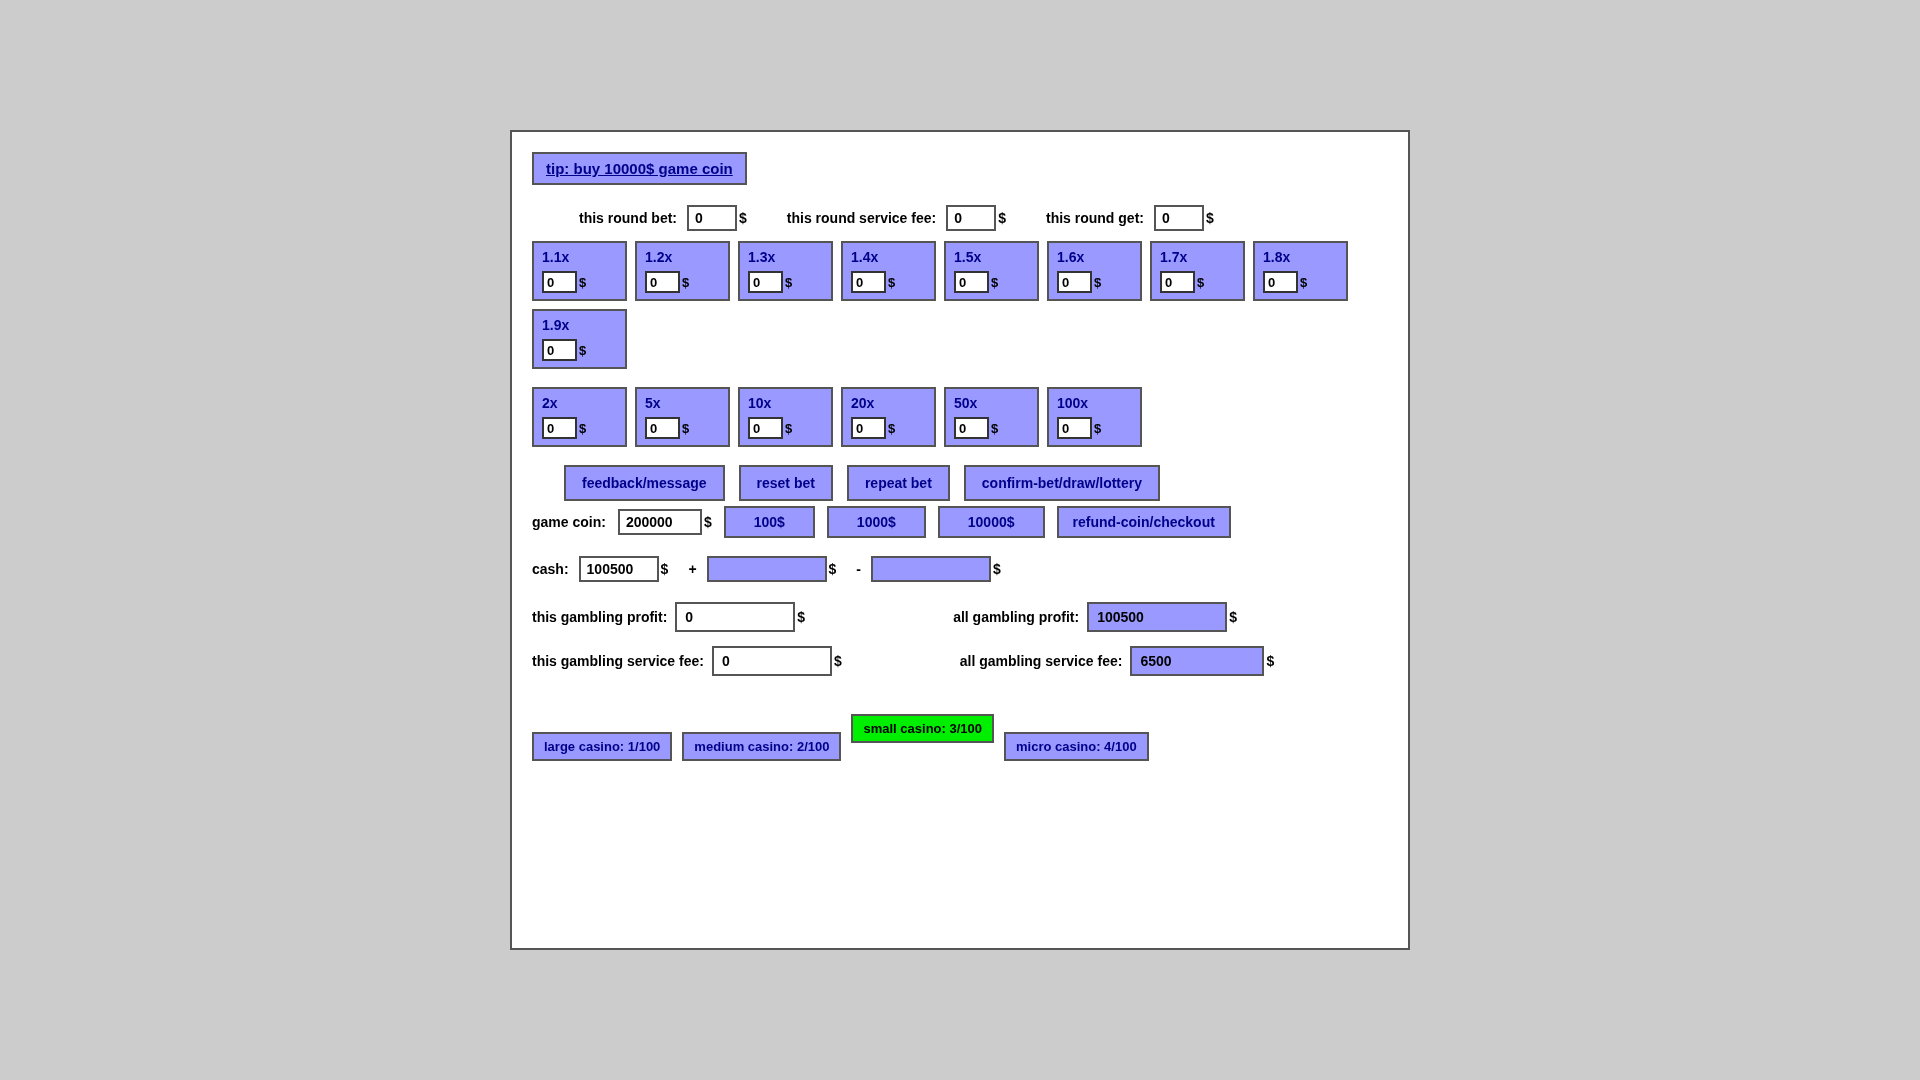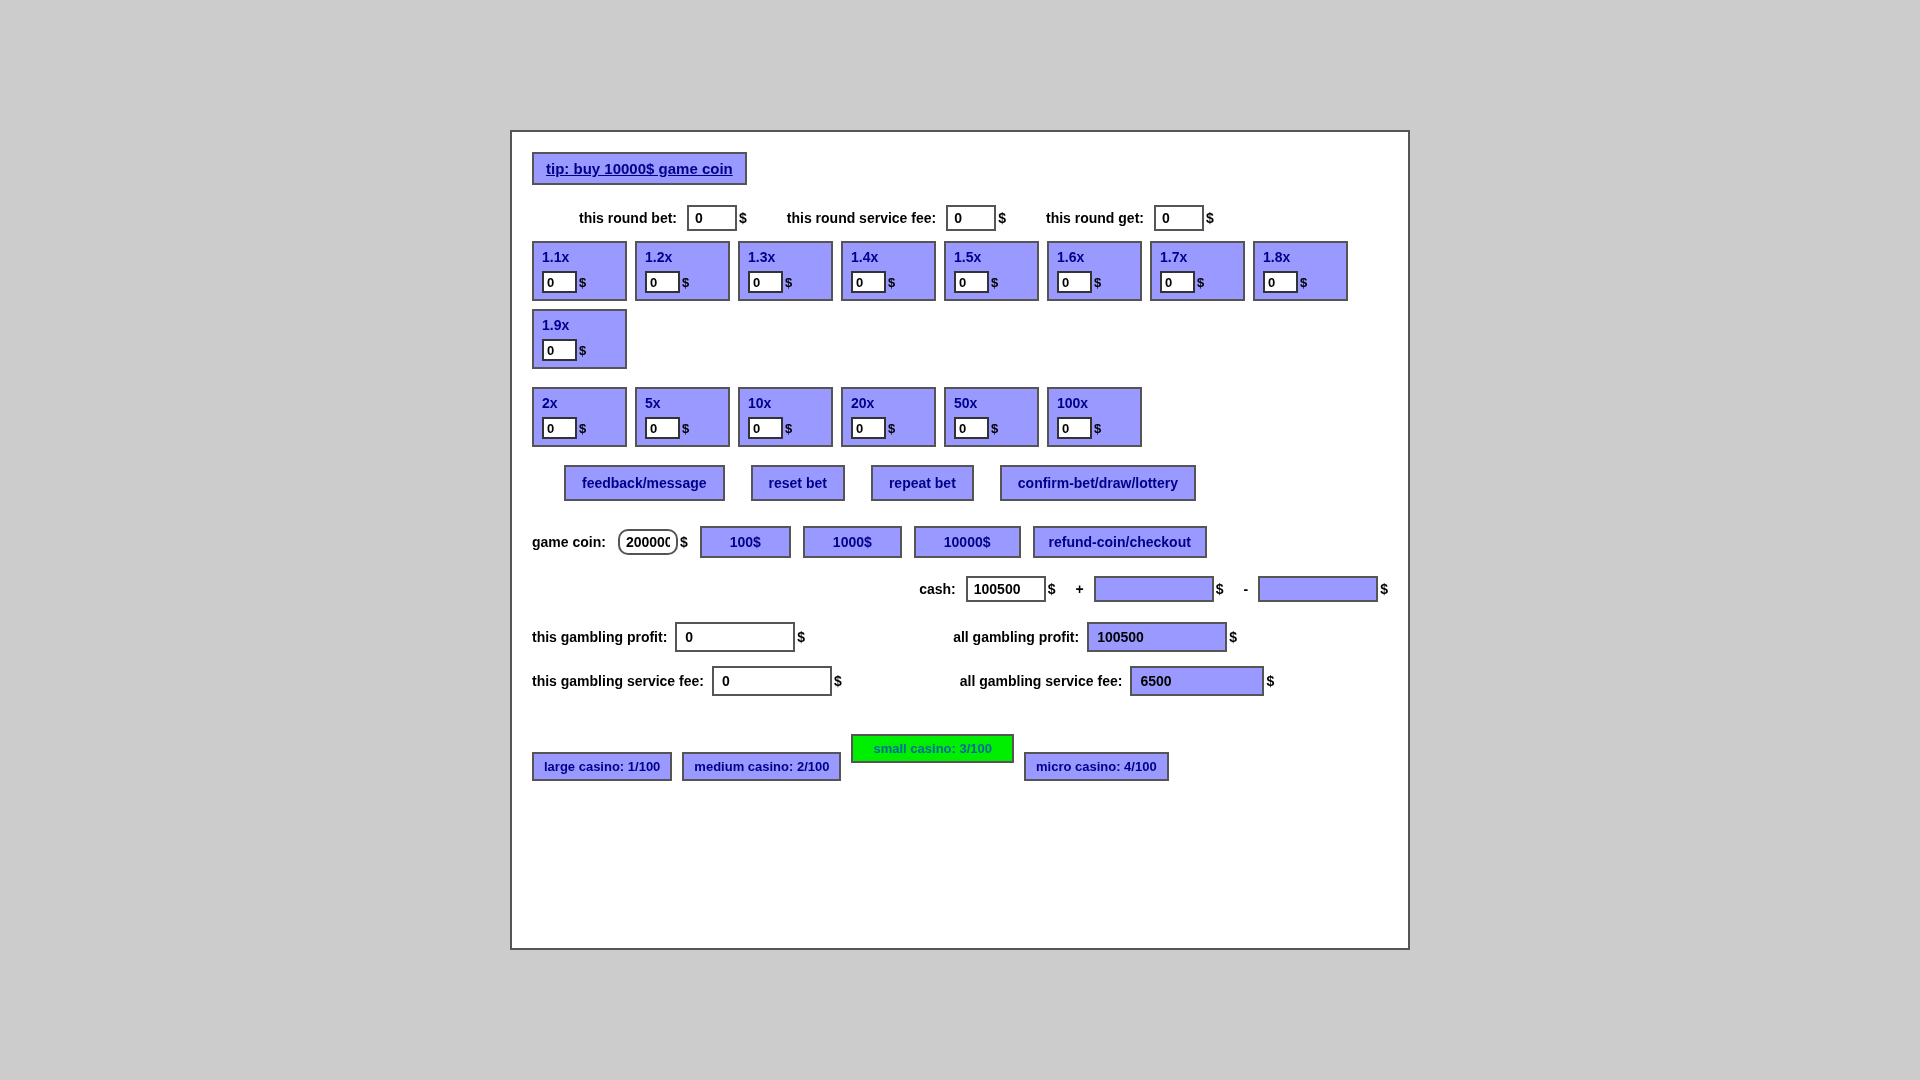--- a/index.html
+++ b/index.html
@@ -161,25 +161,25 @@
       border: 2px solid #555;
       padding: 5px 10px;
       font-size: 13px;
       font-weight: bold;
       background: #9999ff;
       color: #00008b;
       margin-top: 36px;
     }
     .casino-badge-green {
       border: 2px solid #555;
-      padding: 5px 20px;
+      padding: 5px 10px;
       font-size: 13px;
       font-weight: bold;
       background: #00ee00;
-      color: #0369a1;
+      color: #000000;
     }
     .section-gap {
       margin-bottom: 10px;
       margin-left: 47px;
     }
     .input-with-dollar {
       display: flex;
       align-items: center;
       gap: 2px;
     }
@@ -321,42 +321,42 @@
     <div class="multiplier-box">
       <span class="mult-label">100x</span>
       <div class="mult-input-row">
         <input class="mult-input" value="0" style="">
         <span class="mult-dollar">$</span>
       </div>
     </div>
   </div>
 
   
-  <div class="row" style="margin-bottom:25px; gap:26px;padding-left:32px;">
+  <div class="row" style="margin-bottom:5px; gap:14px;padding-left:32px;">
     <button class="action-button">feedback/message</button>
     <button class="action-button">reset bet</button>
     <button class="action-button">repeat bet</button>
     <button class="action-button">confirm-bet/draw/lottery</button>
   </div>
 
   
   <div class="row" style="gap:12px;">
     <span class="label-text">game coin:</span>
     <div class="input-with-dollar">
-      <input class="input-field" value="200000" style="width: 60px; border-radius: 10px;">
+      <input class="input-field" value="200000" style="width: 84px;">
       <span class="dollar-sign">$</span>
     </div>
     <button class="coin-button">100$</button>
     <button class="coin-button">1000$</button>
     <button class="coin-button">10000$</button>
     <button class="refund-button">refund-coin/checkout</button>
   </div>
 
   
-  <div class="row" style="gap:10px;justify-content:flex-end;">
+  <div class="row" style="gap:10px;">
     <span class="label-text">cash:</span>
     <div class="input-with-dollar">
       <input class="input-field" value="100500" style="width: 80px;">
       <span class="dollar-sign">$</span>
     </div>
     <span class="label-text" style="margin-left:10px;">+</span>
     <div class="input-with-dollar">
       <input class="input-field-blue" value="" style="width: 120px;">
       <span class="dollar-sign">$</span>
     </div>

